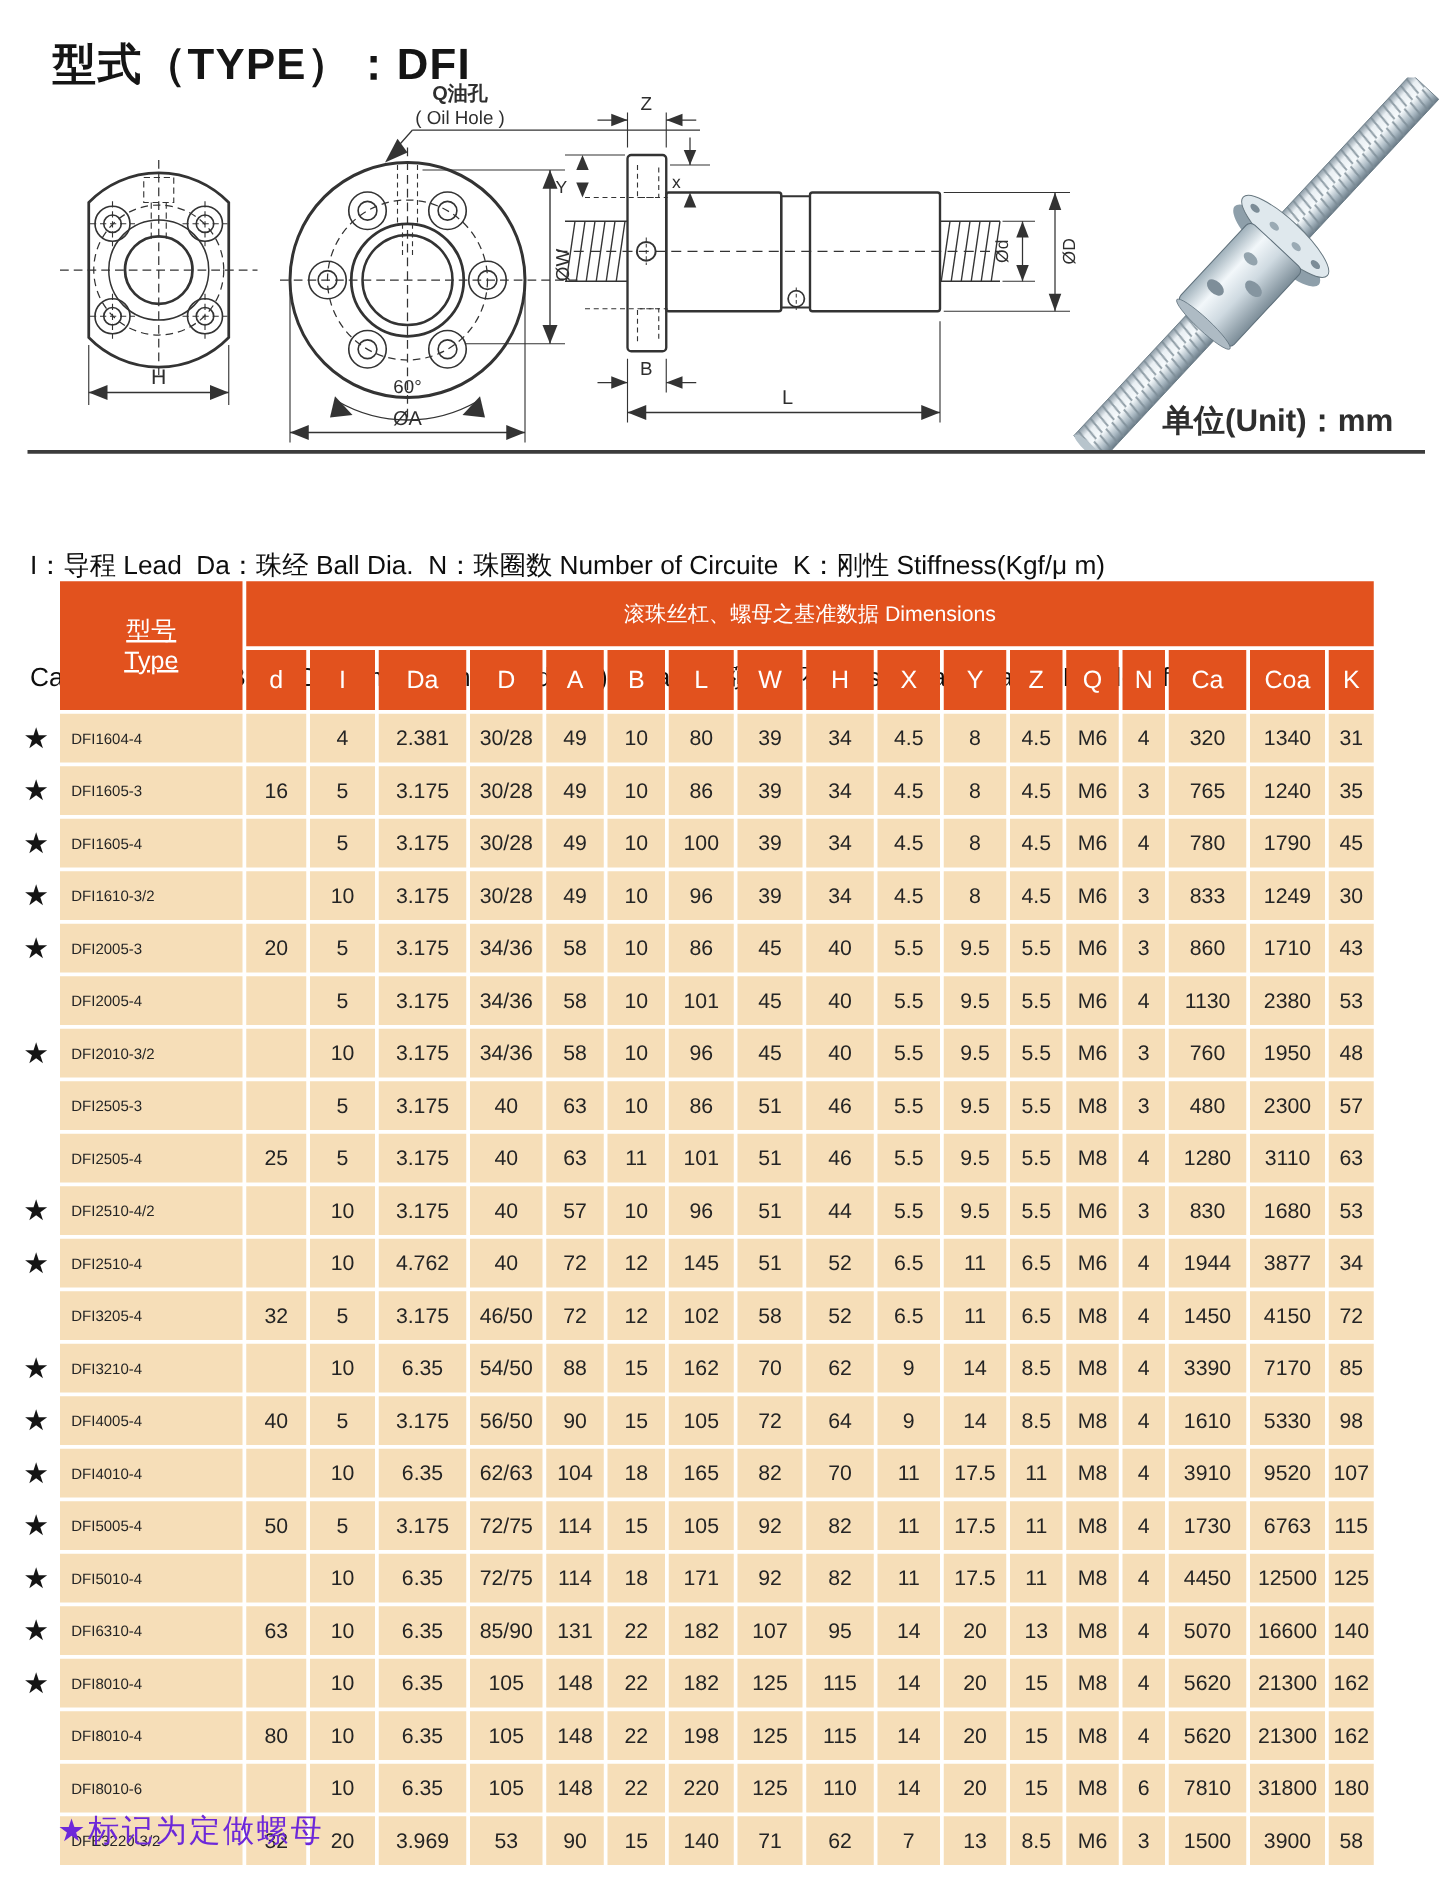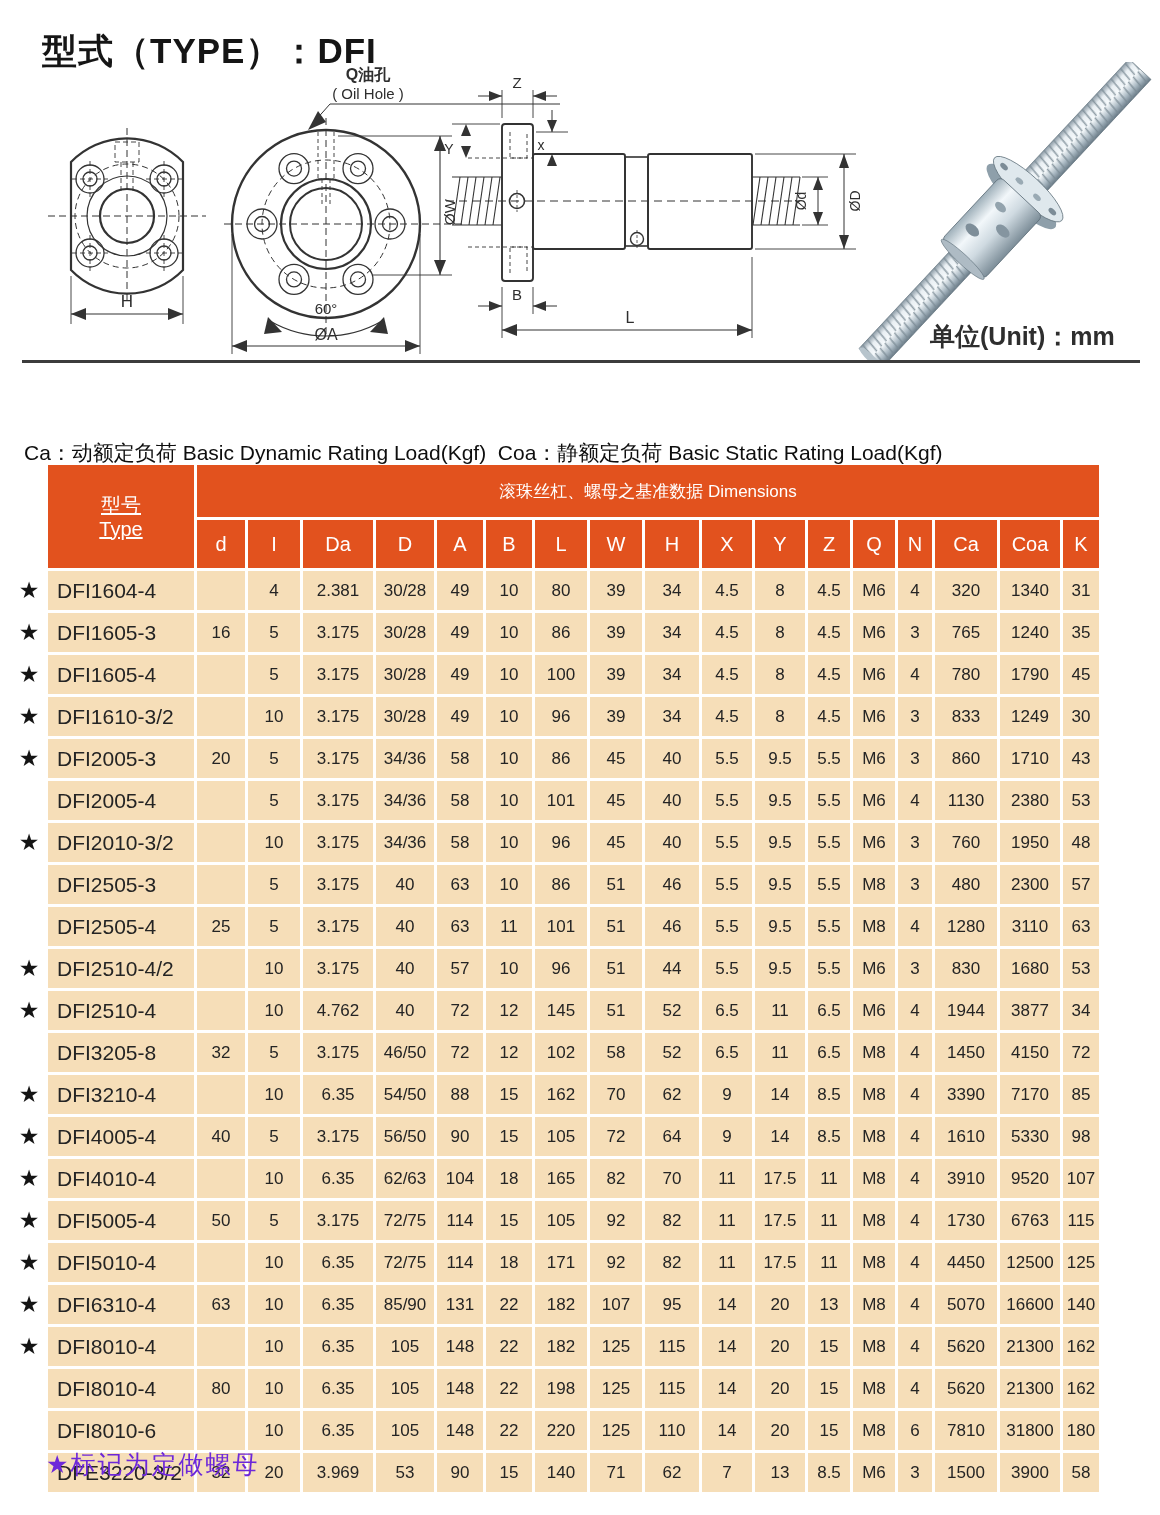--- a/index.html
+++ b/index.html
@@ -19,21 +19,21 @@
   th{font-weight:normal;}
   .hd{background:var(--header_orange,#E2521E);color:#ffffff;}
   .dim-head{font-size:17px;height:50px;text-align:center;}
   .type-head{font-size:20px;line-height:24px;text-decoration:underline;}
   tr.subrow th{height:46px;font-size:20px;}
   tbody td{
     background:var(--row_peach,#F6DEB8);text-align:center;font-size:17px;
     color:#242424;height:37px;overflow:hidden;white-space:nowrap;
   }
   td.star-cell,th.star-cell{background:transparent;text-align:center;font-size:23px;color:#141414;padding:0;}
-  td.type-cell{text-align:left;padding-left:9px;font-size:21px;}
+  td.type-cell{text-align:left;padding-left:9px;font-size:12px;}
   .footnote{position:absolute;left:46px;top:1448px;font-size:25px;color:#6d28d9;letter-spacing:2px;}
   svg text{fill:#2e2e2e;}
 </style>
 </head>
 <body>
 
 <div class="title">型式（TYPE）：DFI</div>
 
 <svg class="drawings" viewBox="0 0 1160 300">
   <defs>
@@ -256,20 +256,21 @@
       <ellipse cx="-14" cy="10" rx="5" ry="8" fill="#8595a0"></ellipse>
       <ellipse cx="2" cy="-8" rx="4" ry="6.5" fill="#93a3ad"></ellipse>
     </g>
     <text x="930" y="283" font-size="25" font-weight="bold" stroke="none">单位(Unit)：mm</text>
   </g>
 </svg>
 
 <div class="rule"></div>
 
 <div class="legend">
+  <div>I：导程 Lead  Da：珠经 Ball Dia.  N：珠圈数 Number of Circuite  K：刚性 Stiffness(Kgf/μ m)</div>
   <div>Ca：动额定负荷 Basic Dynamic Rating Load(Kgf)  Coa：静额定负荷 Basic Static Rating Load(Kgf)</div>
 </div>
 
 <div class="table-wrap">
   <table>
     <colgroup>
       <col style="width:32px">
         <col style="width:146px">
         <col style="width:48px">
         <col style="width:52px">
@@ -545,21 +546,21 @@
           <td>11</td>
           <td>6.5</td>
           <td>M6</td>
           <td>4</td>
           <td>1944</td>
           <td>3877</td>
           <td>34</td>
         </tr>
         <tr>
           <td class="star-cell"></td>
-          <td class="type-cell">DFI3205-8</td>
+          <td class="type-cell">DFI3205-4</td>
           <td>32</td>
           <td>5</td>
           <td>3.175</td>
           <td>46/50</td>
           <td>72</td>
           <td>12</td>
           <td>102</td>
           <td>58</td>
           <td>52</td>
           <td>6.5</td>

